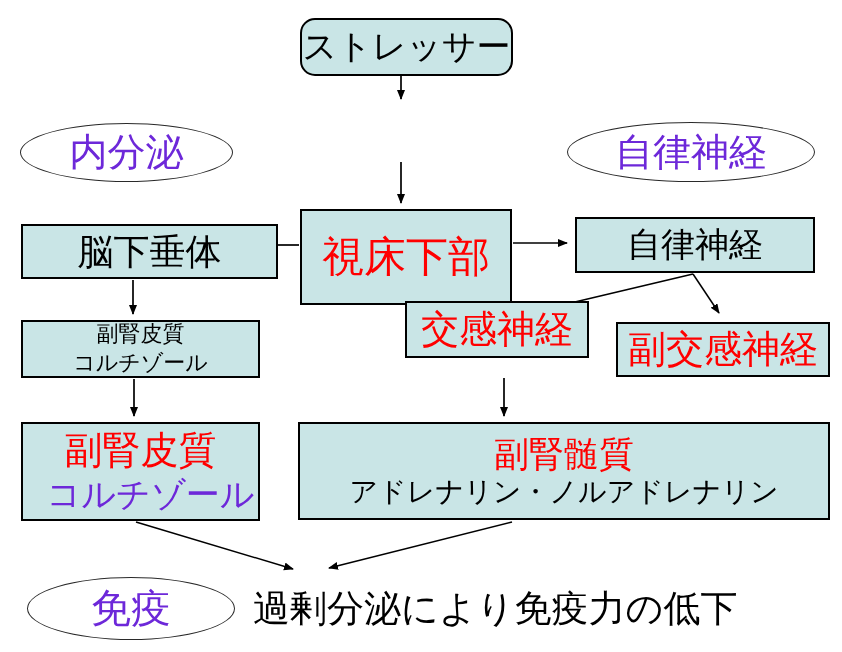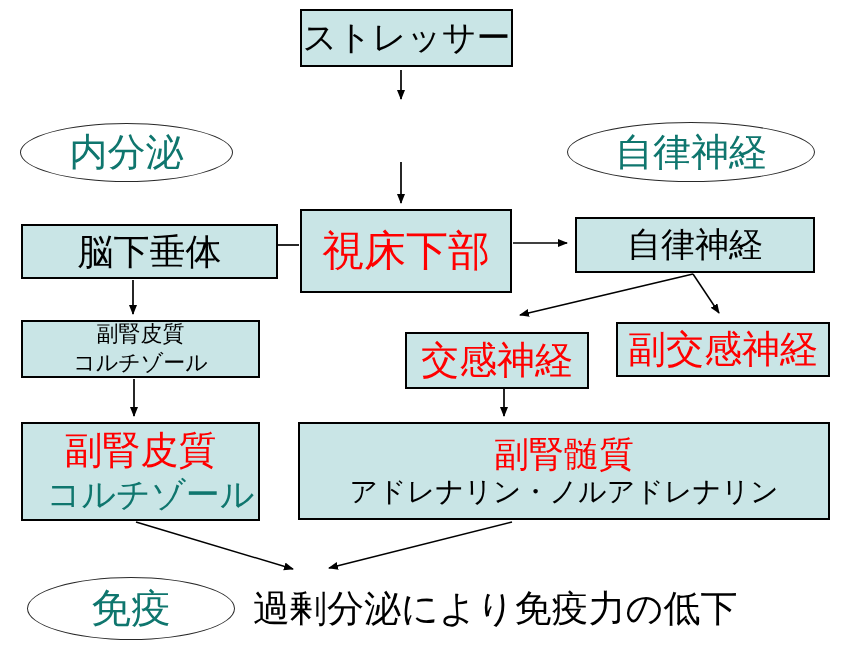--- a/index.html
+++ b/index.html
@@ -46,31 +46,31 @@
     align-items: center;
     justify-content: center;
     text-align: center;
   }
   .caption {
     position: absolute;
     white-space: nowrap;
     color: #000000;
   }
   .t-red  { color: #ff0000; }
-  .t-blue { color: #0f766e; }
+  .t-blue { color: #6d28d9; }
   .t-black{ color: #000000; }
 
   
-  #n-stressor        { left:300px; top:9px;  width:213px; height:58px; font-size:34px; }
+  #n-stressor        { left:300px; top:18px;  width:213px; height:58px; font-size:34px;border-radius:15px; }
   #n-cerebral        { left:300px; top:105px; width:213px; height:56px; font-size:36px; }
-  #n-hypothalamus    { left:300px; top:209px; width:212px; height:84px; font-size:42px; }
+  #n-hypothalamus    { left:300px; top:209px; width:212px; height:96px; font-size:42px; }
   #n-pituitary       { left:21px;  top:224px; width:257px; height:55px; font-size:36px; }
   #n-autonomic-box   { left:575px; top:217px; width:240px; height:56px; font-size:34px; }
   #n-acth            { left:21px;  top:320px; width:239px; height:58px; font-size:22px; line-height:1.3; }
-  #n-sympathetic     { left:405px; top:332px; width:184px; height:57px; font-size:38px; }
+  #n-sympathetic     { left:405px; top:301px; width:184px; height:57px; font-size:38px; }
   #n-parasympathetic { left:616px; top:322px; width:214px; height:55px; font-size:38px; }
   #n-adrenal-cortex  { left:21px;  top:422px; width:239px; height:99px; }
   #n-adrenal-medulla { left:298px; top:422px; width:532px; height:98px; }
 
   #n-adrenal-cortex .title    { font-size:38px; line-height:1.2; }
   #n-adrenal-cortex .subtitle { font-size:34px; line-height:1.2;margin-left:20px; }
   #n-adrenal-medulla .title    { font-size:35px; line-height:1.2; }
   #n-adrenal-medulla .subtitle { font-size:28px; line-height:1.2; }
 
   #e-endocrine { left:20px;  top:123px; width:213px; height:59px; font-size:38px; }

